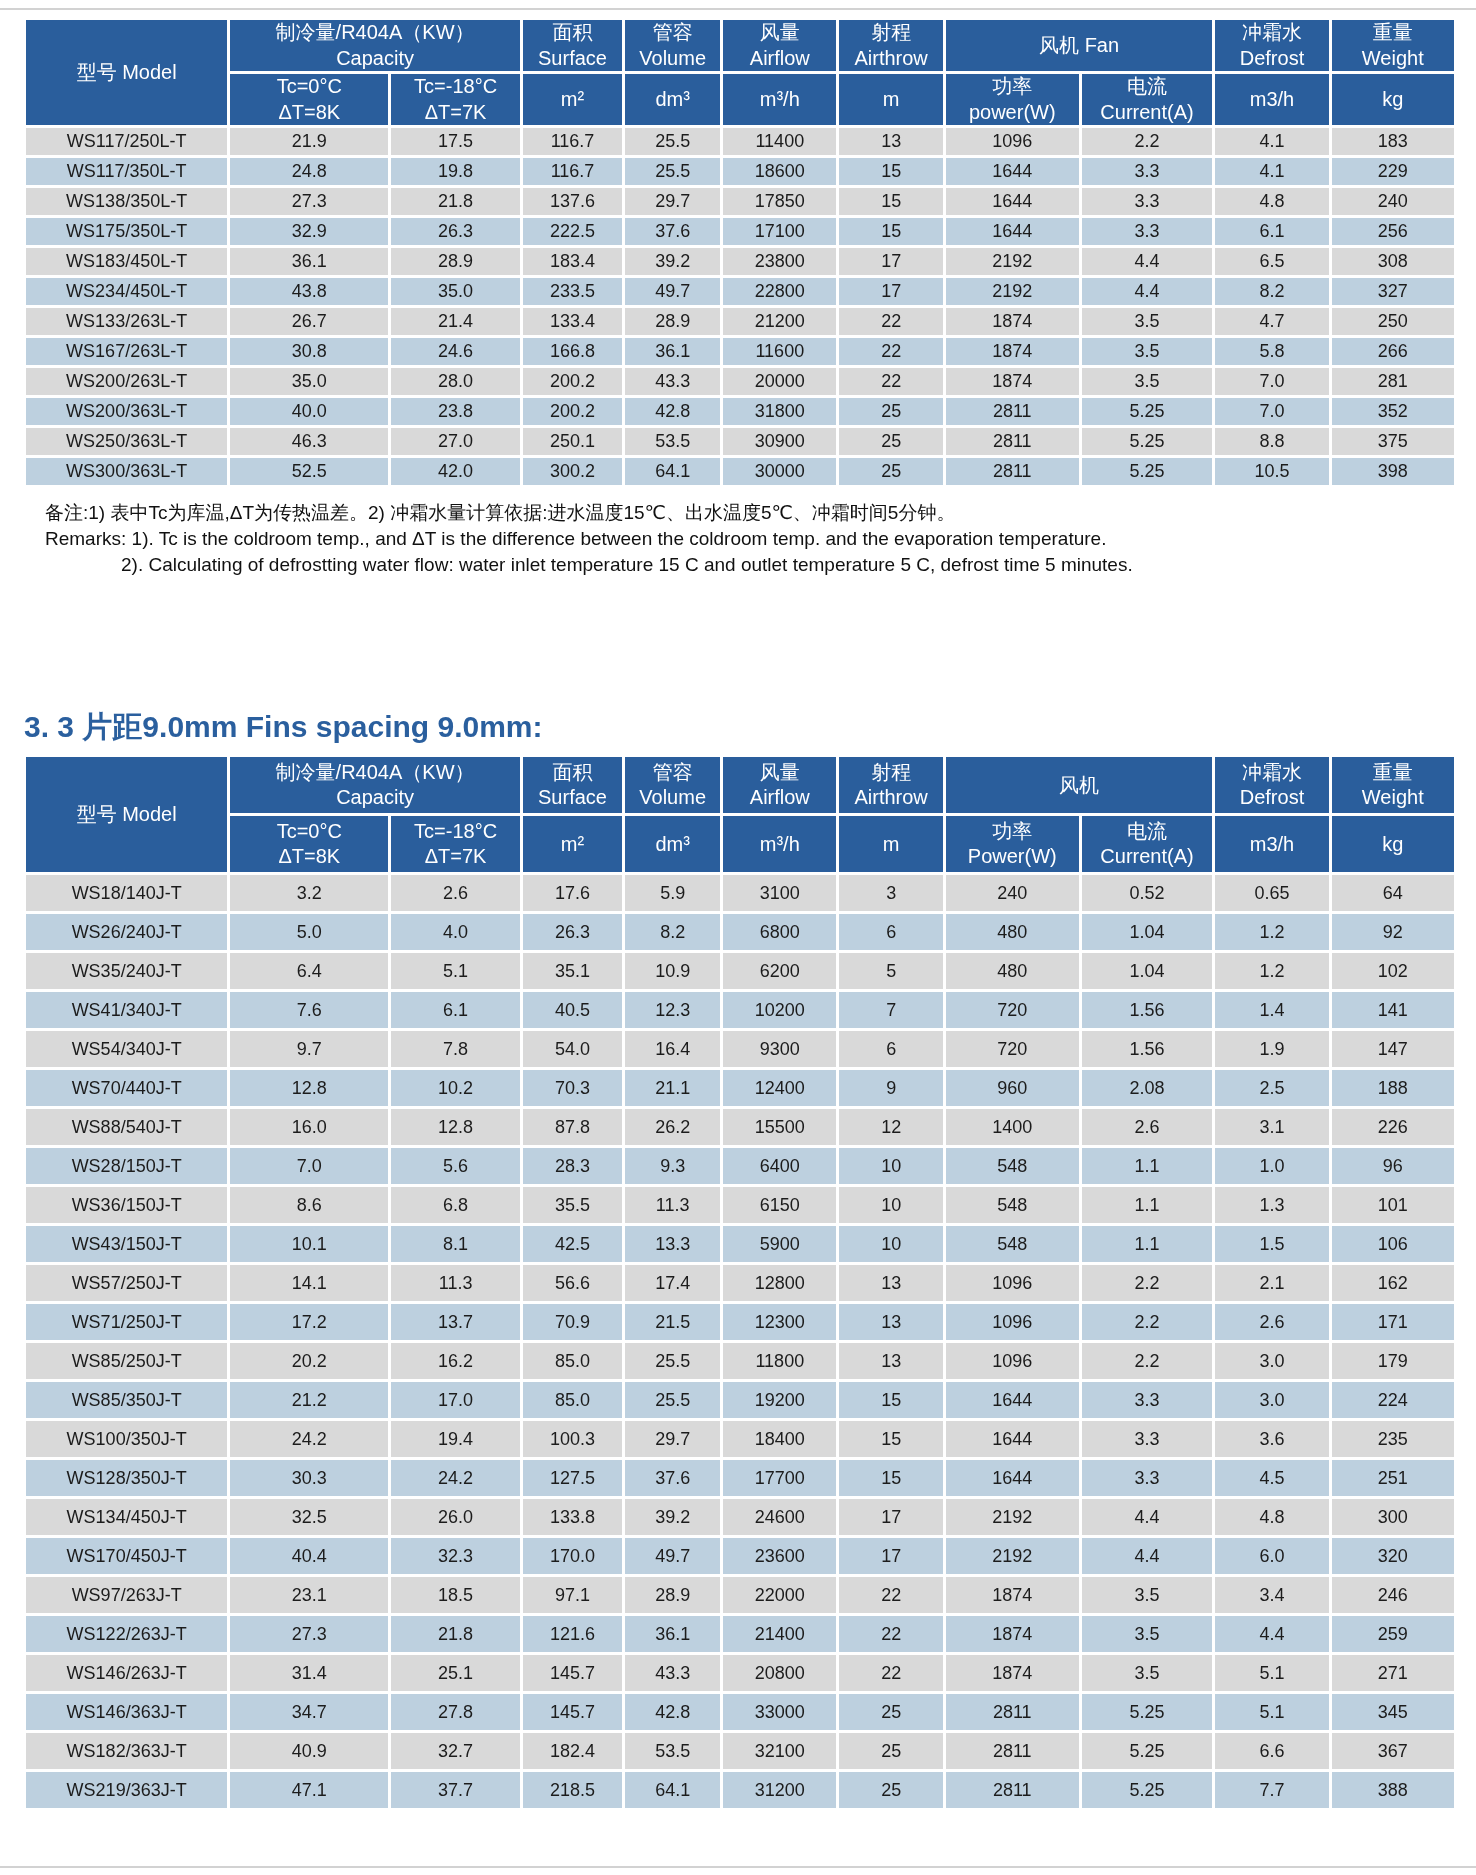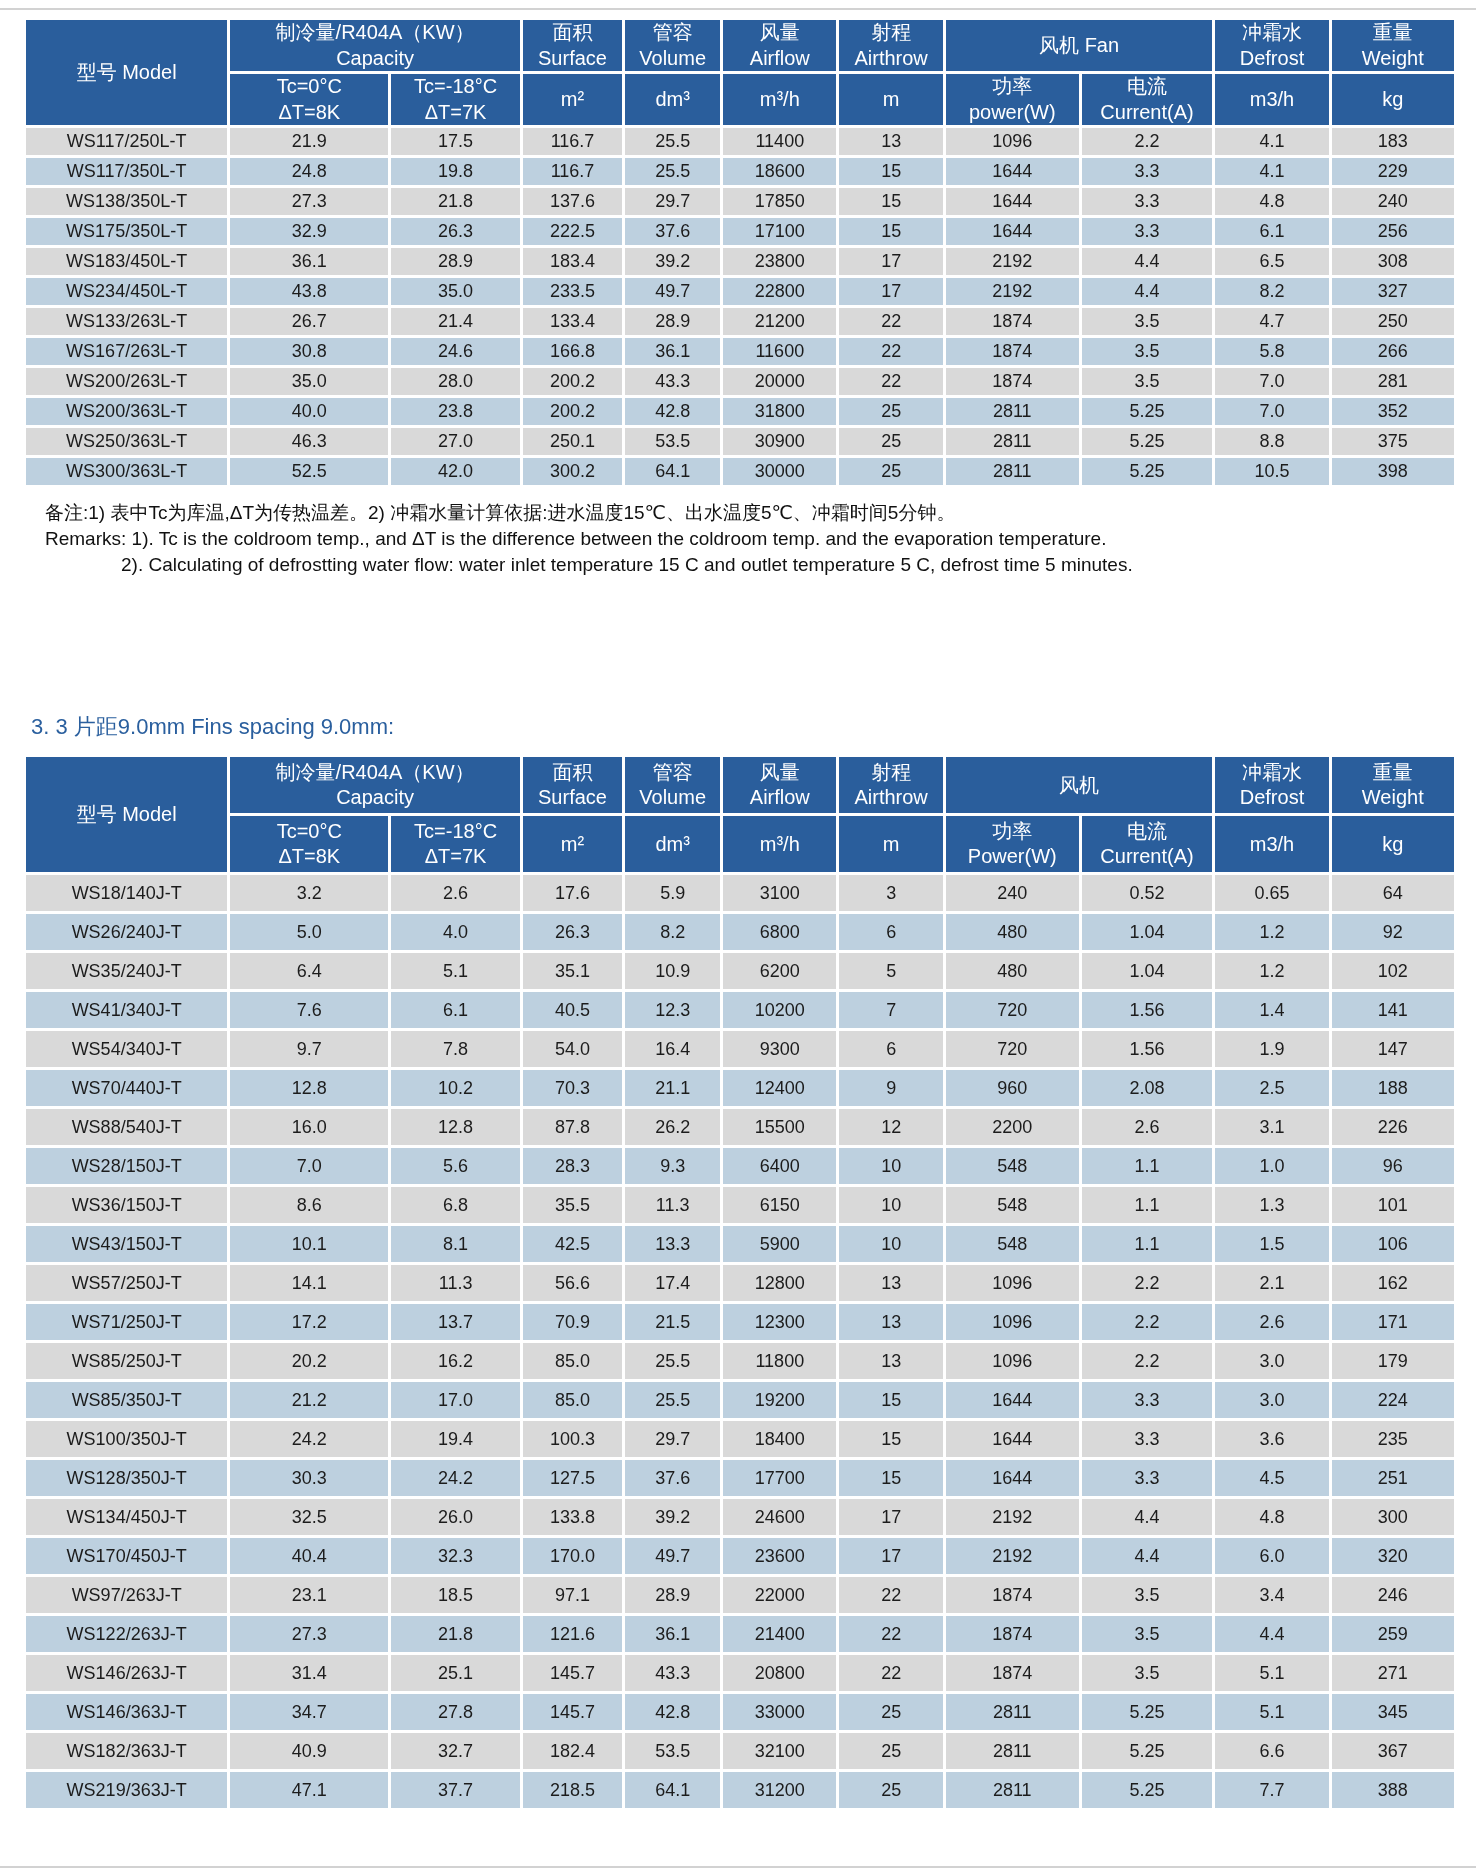--- a/index.html
+++ b/index.html
@@ -46,24 +46,24 @@
   .t1 tbody td { height: 27px; }
   .t2 tbody td { height: 36px; }
   tr.row-gray td { background: #d9d9d9; }
   tr.row-blue td { background: #bdd0df; }
 
   .remarks { margin-top: 12px; font-size: 19px; line-height: 26px; color: #111; margin-left: 22px; }
   .remarks .line { display: block; }
   .remarks .indent { padding-left: 76px; }
 
   .section-heading {
-    margin: 132px 0 10px 8px;
-    font-size: 22px;
+    margin: 132px 0 10px 1px;
+    font-size: 30px;
     line-height: 34px;
-    font-weight: 400;
+    font-weight: 700;
     color: #2a5f9e;
   }
 </style>
 </head>
 <body>
 
 <div class="page">
   <div class="hairline top"></div>
 
   <div class="content">
@@ -492,21 +492,21 @@
             <td>188</td>
           </tr>
           <tr class="row-gray">
             <td>WS88/540J-T</td>
             <td>16.0</td>
             <td>12.8</td>
             <td>87.8</td>
             <td>26.2</td>
             <td>15500</td>
             <td>12</td>
-            <td>2200</td>
+            <td>1400</td>
             <td>2.6</td>
             <td>3.1</td>
             <td>226</td>
           </tr>
           <tr class="row-blue">
             <td>WS28/150J-T</td>
             <td>7.0</td>
             <td>5.6</td>
             <td>28.3</td>
             <td>9.3</td>

